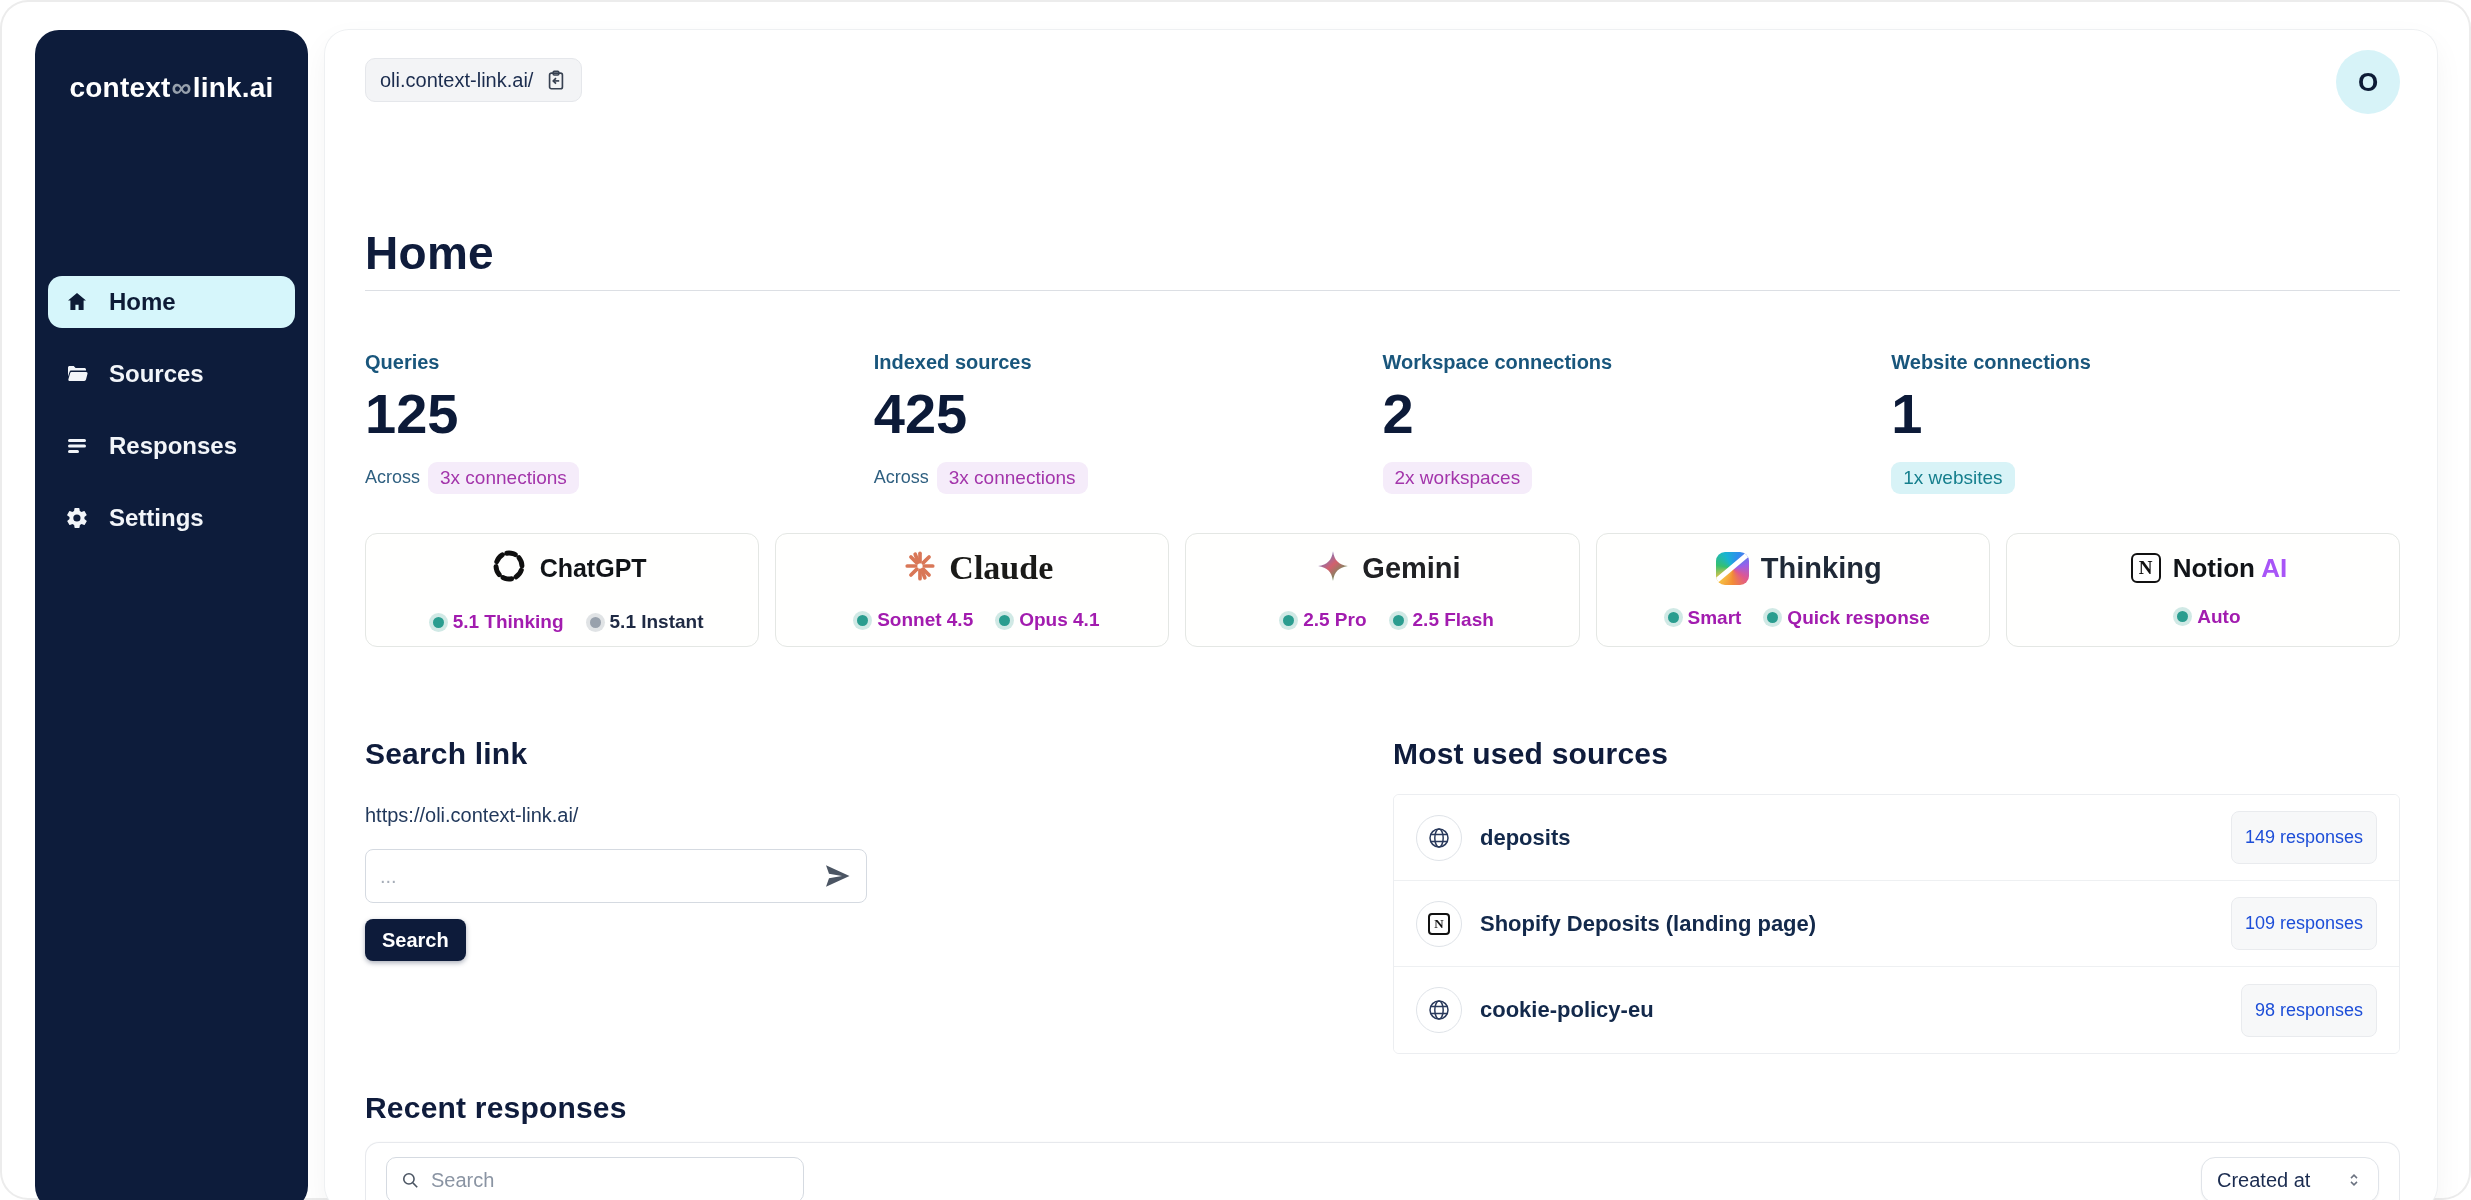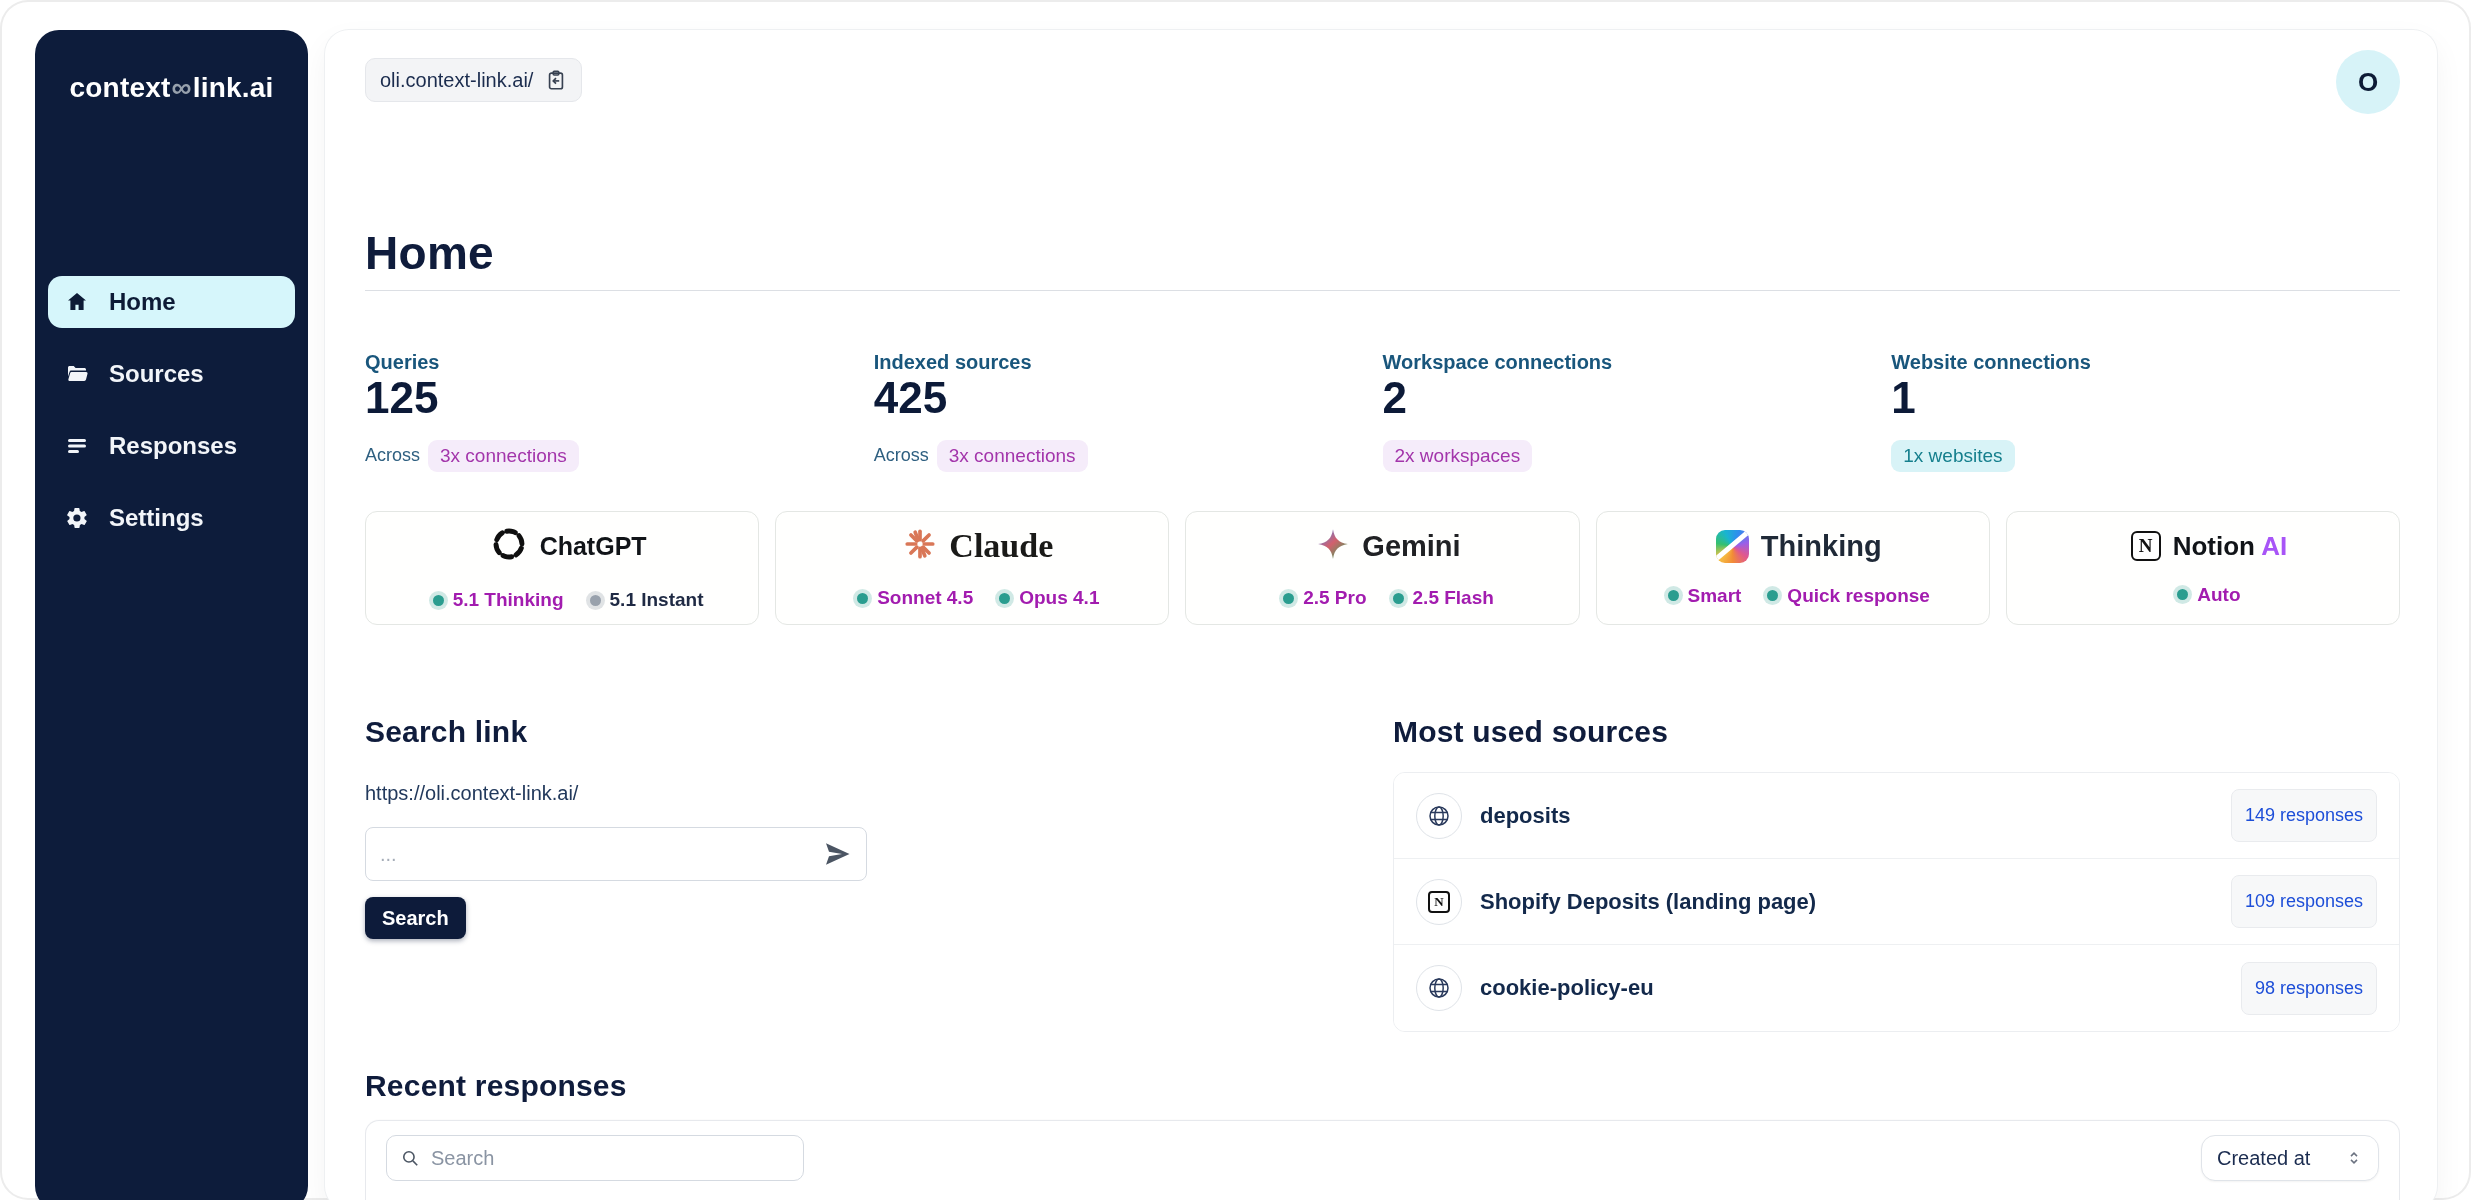--- a/index.html
+++ b/index.html
@@ -32,21 +32,21 @@
   .chip svg { width:22px; height:22px; stroke:#374151; fill:none; stroke-width:1.8; }
   .avatar { width:64px; height:64px; margin-top:-8px; border-radius:50%; background:#d7f3f8;
             color:#0d1b36; font-size:26px; font-weight:700; display:flex; align-items:center; justify-content:center; cursor:pointer; }
 
   h1.page-title { margin-top:128px; font-size:46px; line-height:1; font-weight:700; color:#0f1c3c; letter-spacing:.3px; }
   .divider { margin-top:14px; border-top:1.5px solid #dcdfe4; }
 
   
   .stats { display:grid; grid-template-columns:repeat(4,1fr); margin-top:60px; }
   .stat-label { font-size:20px; font-weight:700; color:#19567c; }
-  .stat-value { margin-top:2px; font-size:44px; line-height:1; font-weight:800; color:#0c1a38; }
+  .stat-value { margin-top:12px; font-size:56px; line-height:1; font-weight:800; color:#0c1a38; }
   .stat-badges { margin-top:20px; display:flex; align-items:center; gap:8px; height:31px; }
   .stat-prefix { font-size:18px; color:#2e5f80; }
   .badge { padding:5px 12px; border-radius:9px; font-size:19px; font-weight:500; white-space:nowrap; }
   .badge.purple { background:#f5ecfa; color:#a335ab; }
   .badge.teal { background:#d8f3f7; color:#157f8d; }
 
   
   .models { display:flex; gap:16px; margin-top:40px; }
   .model-card { flex:1; height:114px; border:1px solid #e4e7e4; border-radius:12px; background:#fffffe;
                 display:flex; flex-direction:column; align-items:center; justify-content:center; gap:22px;padding-left:12px; }
@@ -82,21 +82,21 @@
   .query-wrap { margin-top:22px; width:502px; height:54px; border:1.5px solid #d5dae1; border-radius:8px;
                 display:flex; align-items:center; padding:0 14px; background:#fff; }
   .query-wrap input { flex:1; border:none; outline:none; font-size:20px; color:#333; font-family:inherit; background:transparent; }
   .query-wrap input::placeholder { color:#a6adb8; }
   .send-btn { width:30px; height:30px; border:none; background:transparent; cursor:pointer; padding:0; }
   .send-btn svg { width:30px; height:30px; fill:#4b5563; }
   .search-btn { margin-top:16px; height:42px; padding:0 17px; background:#0d1b3a; color:#ffffff;
                 font-size:20px; font-weight:600; font-family:inherit; border:none; border-radius:8px; cursor:pointer;
                 box-shadow:0 2px 5px rgba(13,27,58,.35); }
 
-  .sources-card { margin-top:24px; border:1px solid #eceef1; border-radius:12px; background:#fffffe; overflow:hidden; }
+  .sources-card { margin-top:24px; border:1px solid #eceef1; border-radius:6px; background:#fffffe; overflow:hidden; }
   .source-row { display:flex; align-items:center; height:86px; padding:0 22px; border-bottom:1px solid #eef0f2; background:#fff; }
   .source-row:last-child { border-bottom:none; }
   .source-icon { width:46px; height:46px; border:1px solid #dfe3e8; border-radius:50%;
                  display:flex; align-items:center; justify-content:center; flex:none; background:#fff; }
   .source-icon svg { width:24px; height:24px; stroke:#2a3a5c; fill:none; stroke-width:1.5; }
   .source-icon .notion-mini { width:22px; height:22px; border:2px solid #111; border-radius:4px;
       display:flex; align-items:center; justify-content:center; font-family:"Liberation Serif", serif;
       font-weight:700; font-size:13px; color:#111; }
   .source-name { margin-left:18px; font-size:22px; font-weight:700; color:#13294b; }
   .source-badge { margin-left:auto; background:#f7f8f9; border:1px solid #e9ebee; border-radius:8px;

